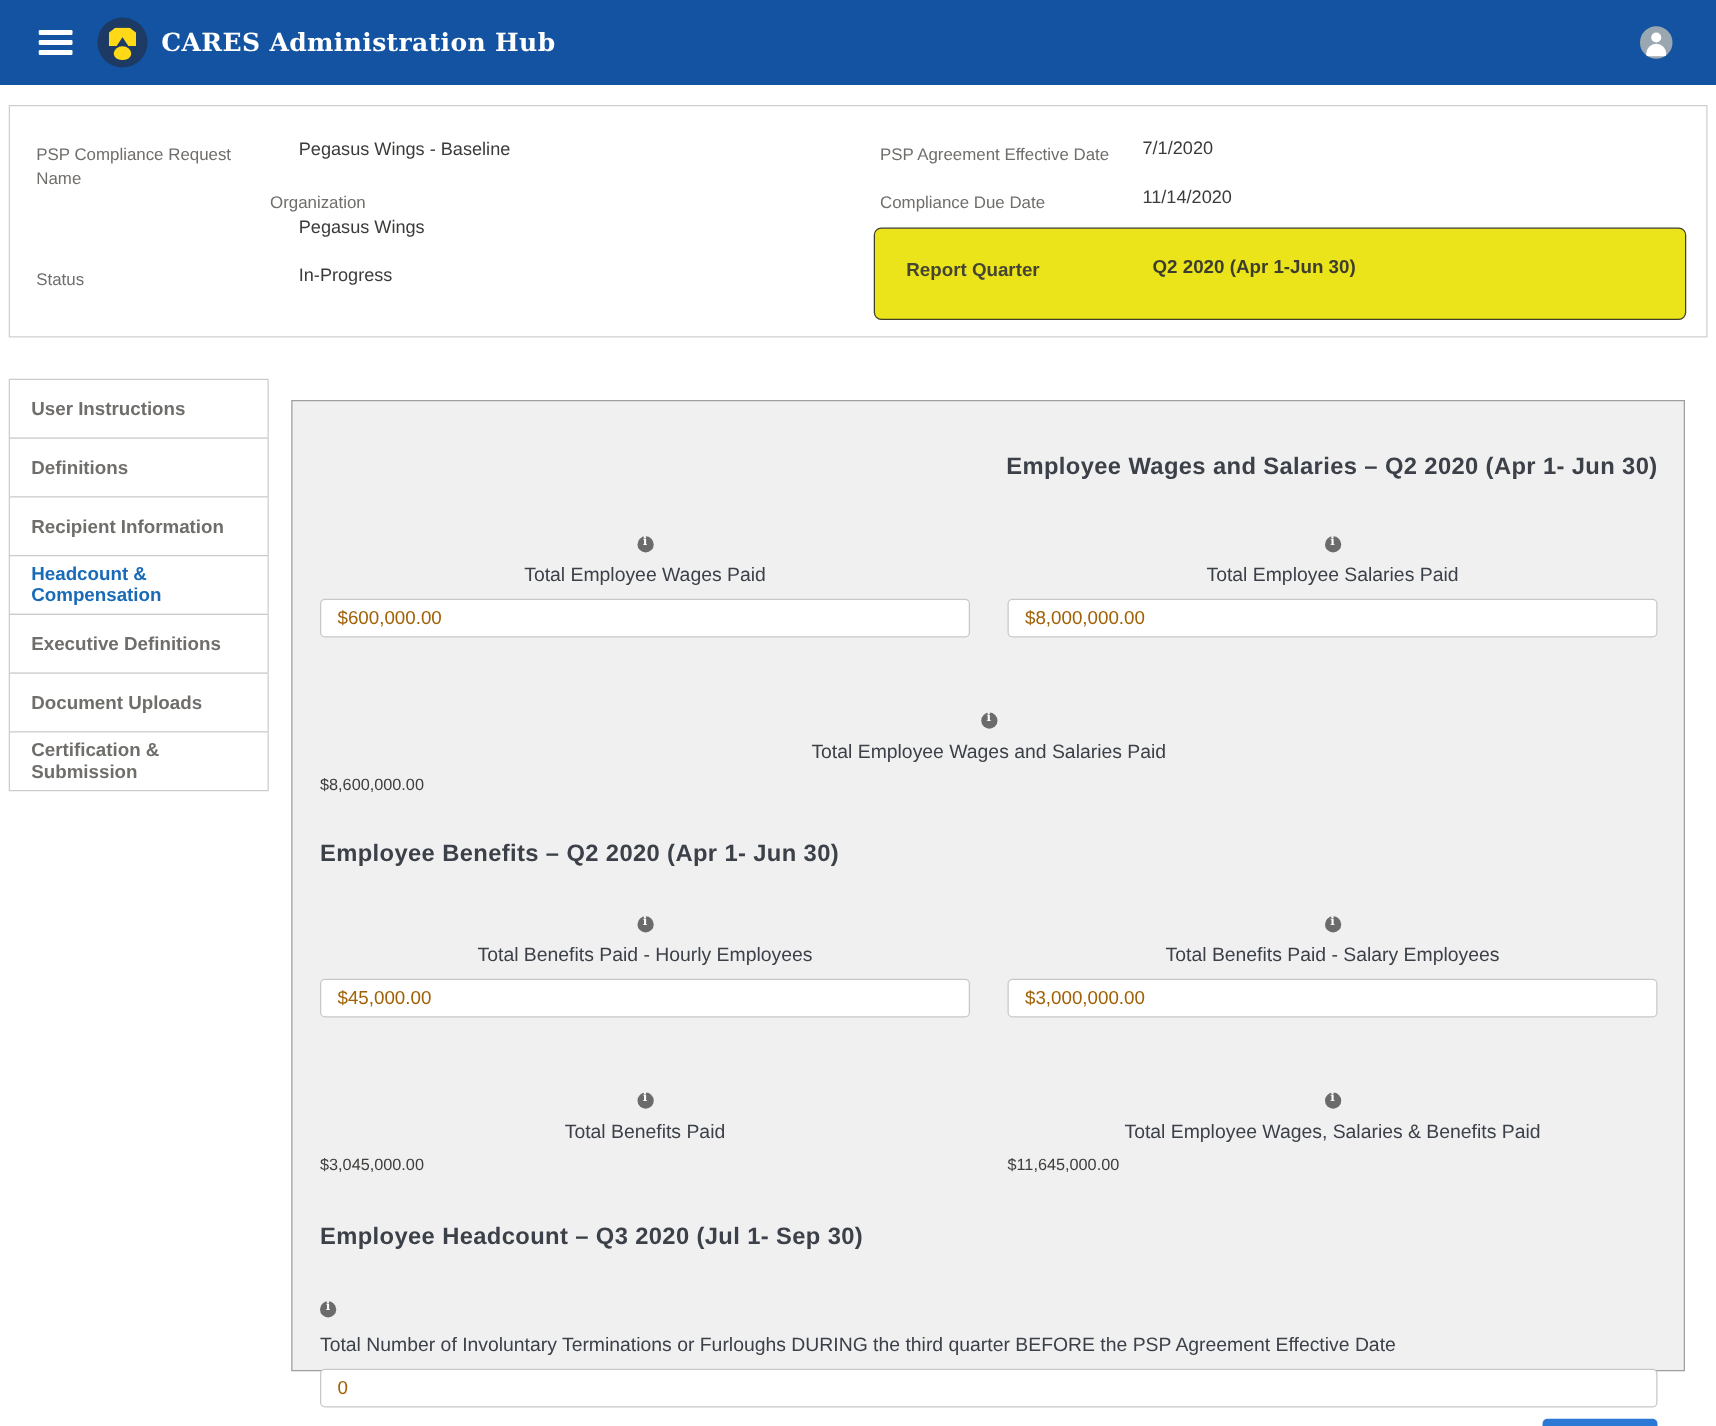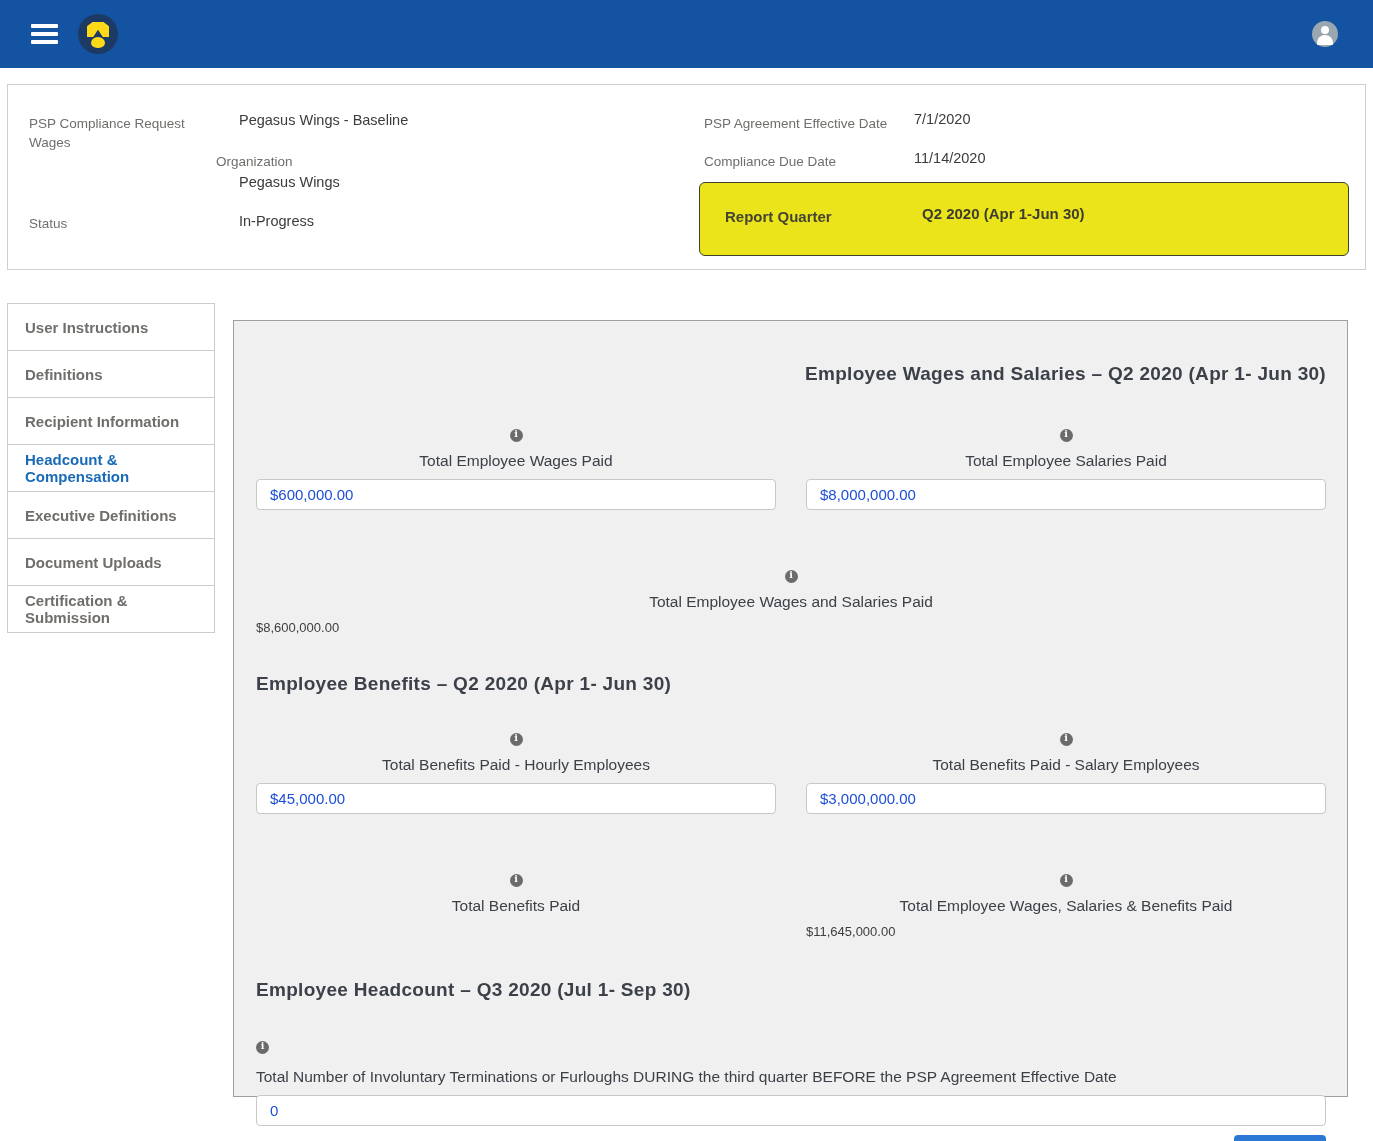--- a/index.html
+++ b/index.html
@@ -72,21 +72,21 @@
   .flabel { font-size:15.5px; color:#3c4149; line-height:20px; }
   .flabel.wide { max-width:950px; line-height:28px; }
   .info-ic { width:13px; height:13px; border-radius:50%; background:#6b6b6b;
     flex:0 0 auto; position:relative; cursor:pointer; }
   .info-ic::before { content:"i"; position:absolute; left:0; right:0; top:-1px;
     text-align:center; color:#ffffff; font-size:9.5px; font-weight:700;
     font-family:"DejaVu Serif",serif; }
   .info-ic.mt { margin-top:4px; }
   input.fld { display:block; width:100%; height:31px; margin-top:8px;
     border:1px solid #c8c8c8; border-radius:4px; background:#ffffff;
-    font-size:15px; color:#1d4ed8; padding:0 13px;
+    font-size:15px; color:#a16207; padding:0 13px;
     font-family:"Liberation Sans","DejaVu Sans",sans-serif; }
   input.fld.num { margin-top:4px; }
   .ro-value { font-size:13px; color:#3e3e3c; margin-top:8px; }
   .h-benefits { margin-top:36px; }
   .h-headcount { margin-top:38px; }
   .save-row { display:flex; justify-content:flex-end; margin-top:9px; }
   .save-btn { width:92px; height:33px; background:#2b79d4; color:#ffffff;
     border:none; border-radius:4px; font-size:17px; cursor:pointer;
     font-family:"Liberation Sans","DejaVu Sans",sans-serif; }
 </style>
@@ -96,28 +96,29 @@
 <div class="header">
   <div class="hamburger">
     <span></span>
       <span></span>
       <span></span>
   </div>
   <div class="logo">
     <div class="chev"></div>
       <div class="dot"></div>
   </div>
+  <div class="app-title">CARES Administration Hub</div>
   <div class="avatar">
     <div class="head"></div>
       <div class="body"></div>
   </div>
 </div>
 
 <div class="info-card">
-  <div class="ilabel lbl-psp">PSP Compliance Request Wages</div>
+  <div class="ilabel lbl-psp">PSP Compliance Request Name</div>
   <div class="ivalue val-psp">Pegasus Wings - Baseline</div>
 
   <div class="ilabel lbl-org">Organization</div>
   <div class="ivalue val-org">Pegasus Wings</div>
 
   <div class="ilabel lbl-status">Status</div>
   <div class="ivalue val-status">In-Progress</div>
 
   <div class="ilabel lbl-eff">PSP Agreement Effective Date</div>
   <div class="ivalue val-eff">7/1/2020</div>
@@ -186,20 +187,21 @@
       <input class="fld" type="text" value="$3,000,000.00" style="">
     </div>
   </div>
 
   <div class="row">
     <div>
       <div class="flabel-row ro">
         <span class="info-ic"></span>
         <span class="flabel">Total Benefits Paid</span>
       </div>
+      <div class="ro-value">$3,045,000.00</div>
     </div>
     <div>
       <div class="flabel-row ro">
         <span class="info-ic"></span>
         <span class="flabel">Total Employee Wages, Salaries &amp; Benefits Paid</span>
       </div>
       <div class="ro-value">$11,645,000.00</div>
     </div>
   </div>
 

